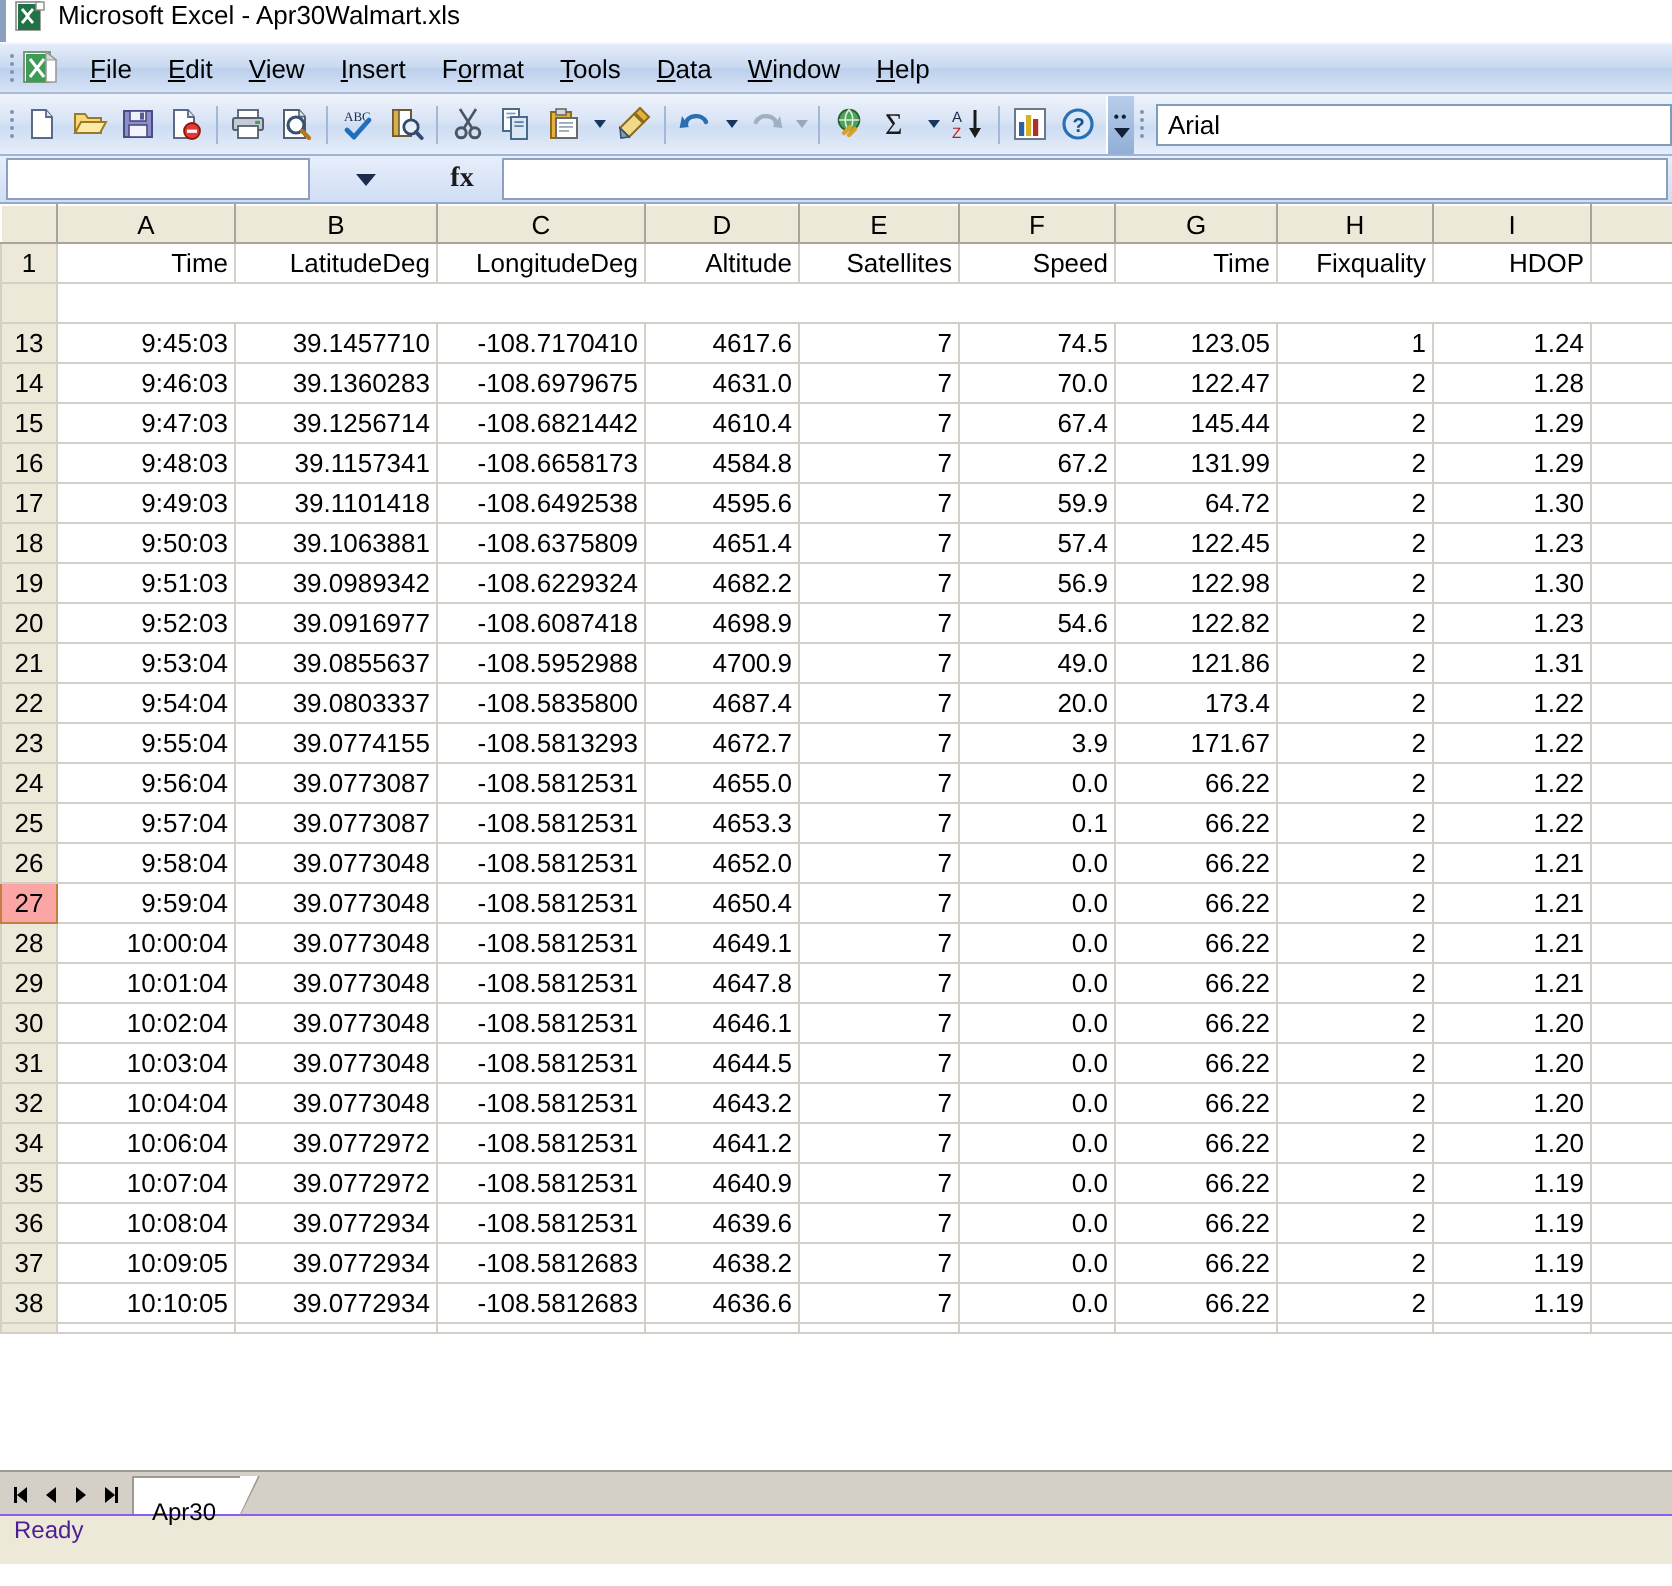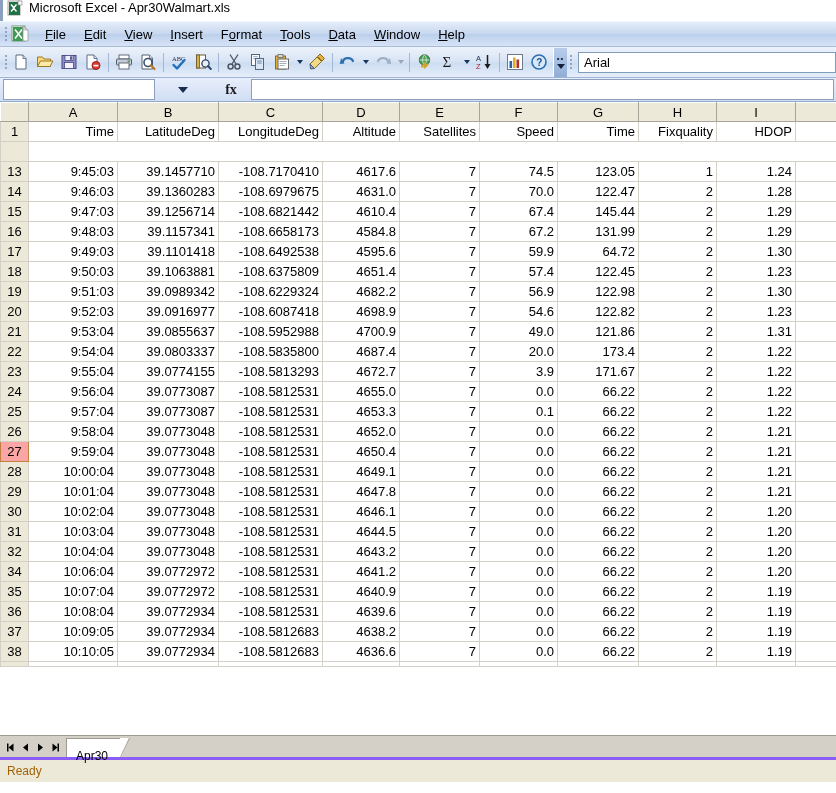--- a/index.html
+++ b/index.html
@@ -289,26 +289,25 @@
     right: -10px; top: -1px;
     width: 0; height: 0;
     border-left: 10px solid #9d9a92;
     border-bottom: 20px solid transparent;
   }
 
   
   #statusbar {
     height: 25px;
     background: #ece9d8;
-    border-top: 3px solid #8b5cf6;
+    border-top: 1px solid #8b5cf6;
     display: flex;
-    align-items: center;
     padding-left: 7px;
     font-size: 12px;
-    color: #a16207;
+    color: #4c1d95;
   }
 </style>
 </head>
 <body>
 
 <div id="titlebar">
   <span class="xlicon">
     <svg width="16" height="16" viewBox="0 0 16 16">
       <rect x="1" y="1" width="12" height="14" fill="#fff" stroke="#8a8a8a" stroke-width="0.8"></rect>
       <rect x="2" y="2" width="11" height="13" fill="#217346"></rect>

